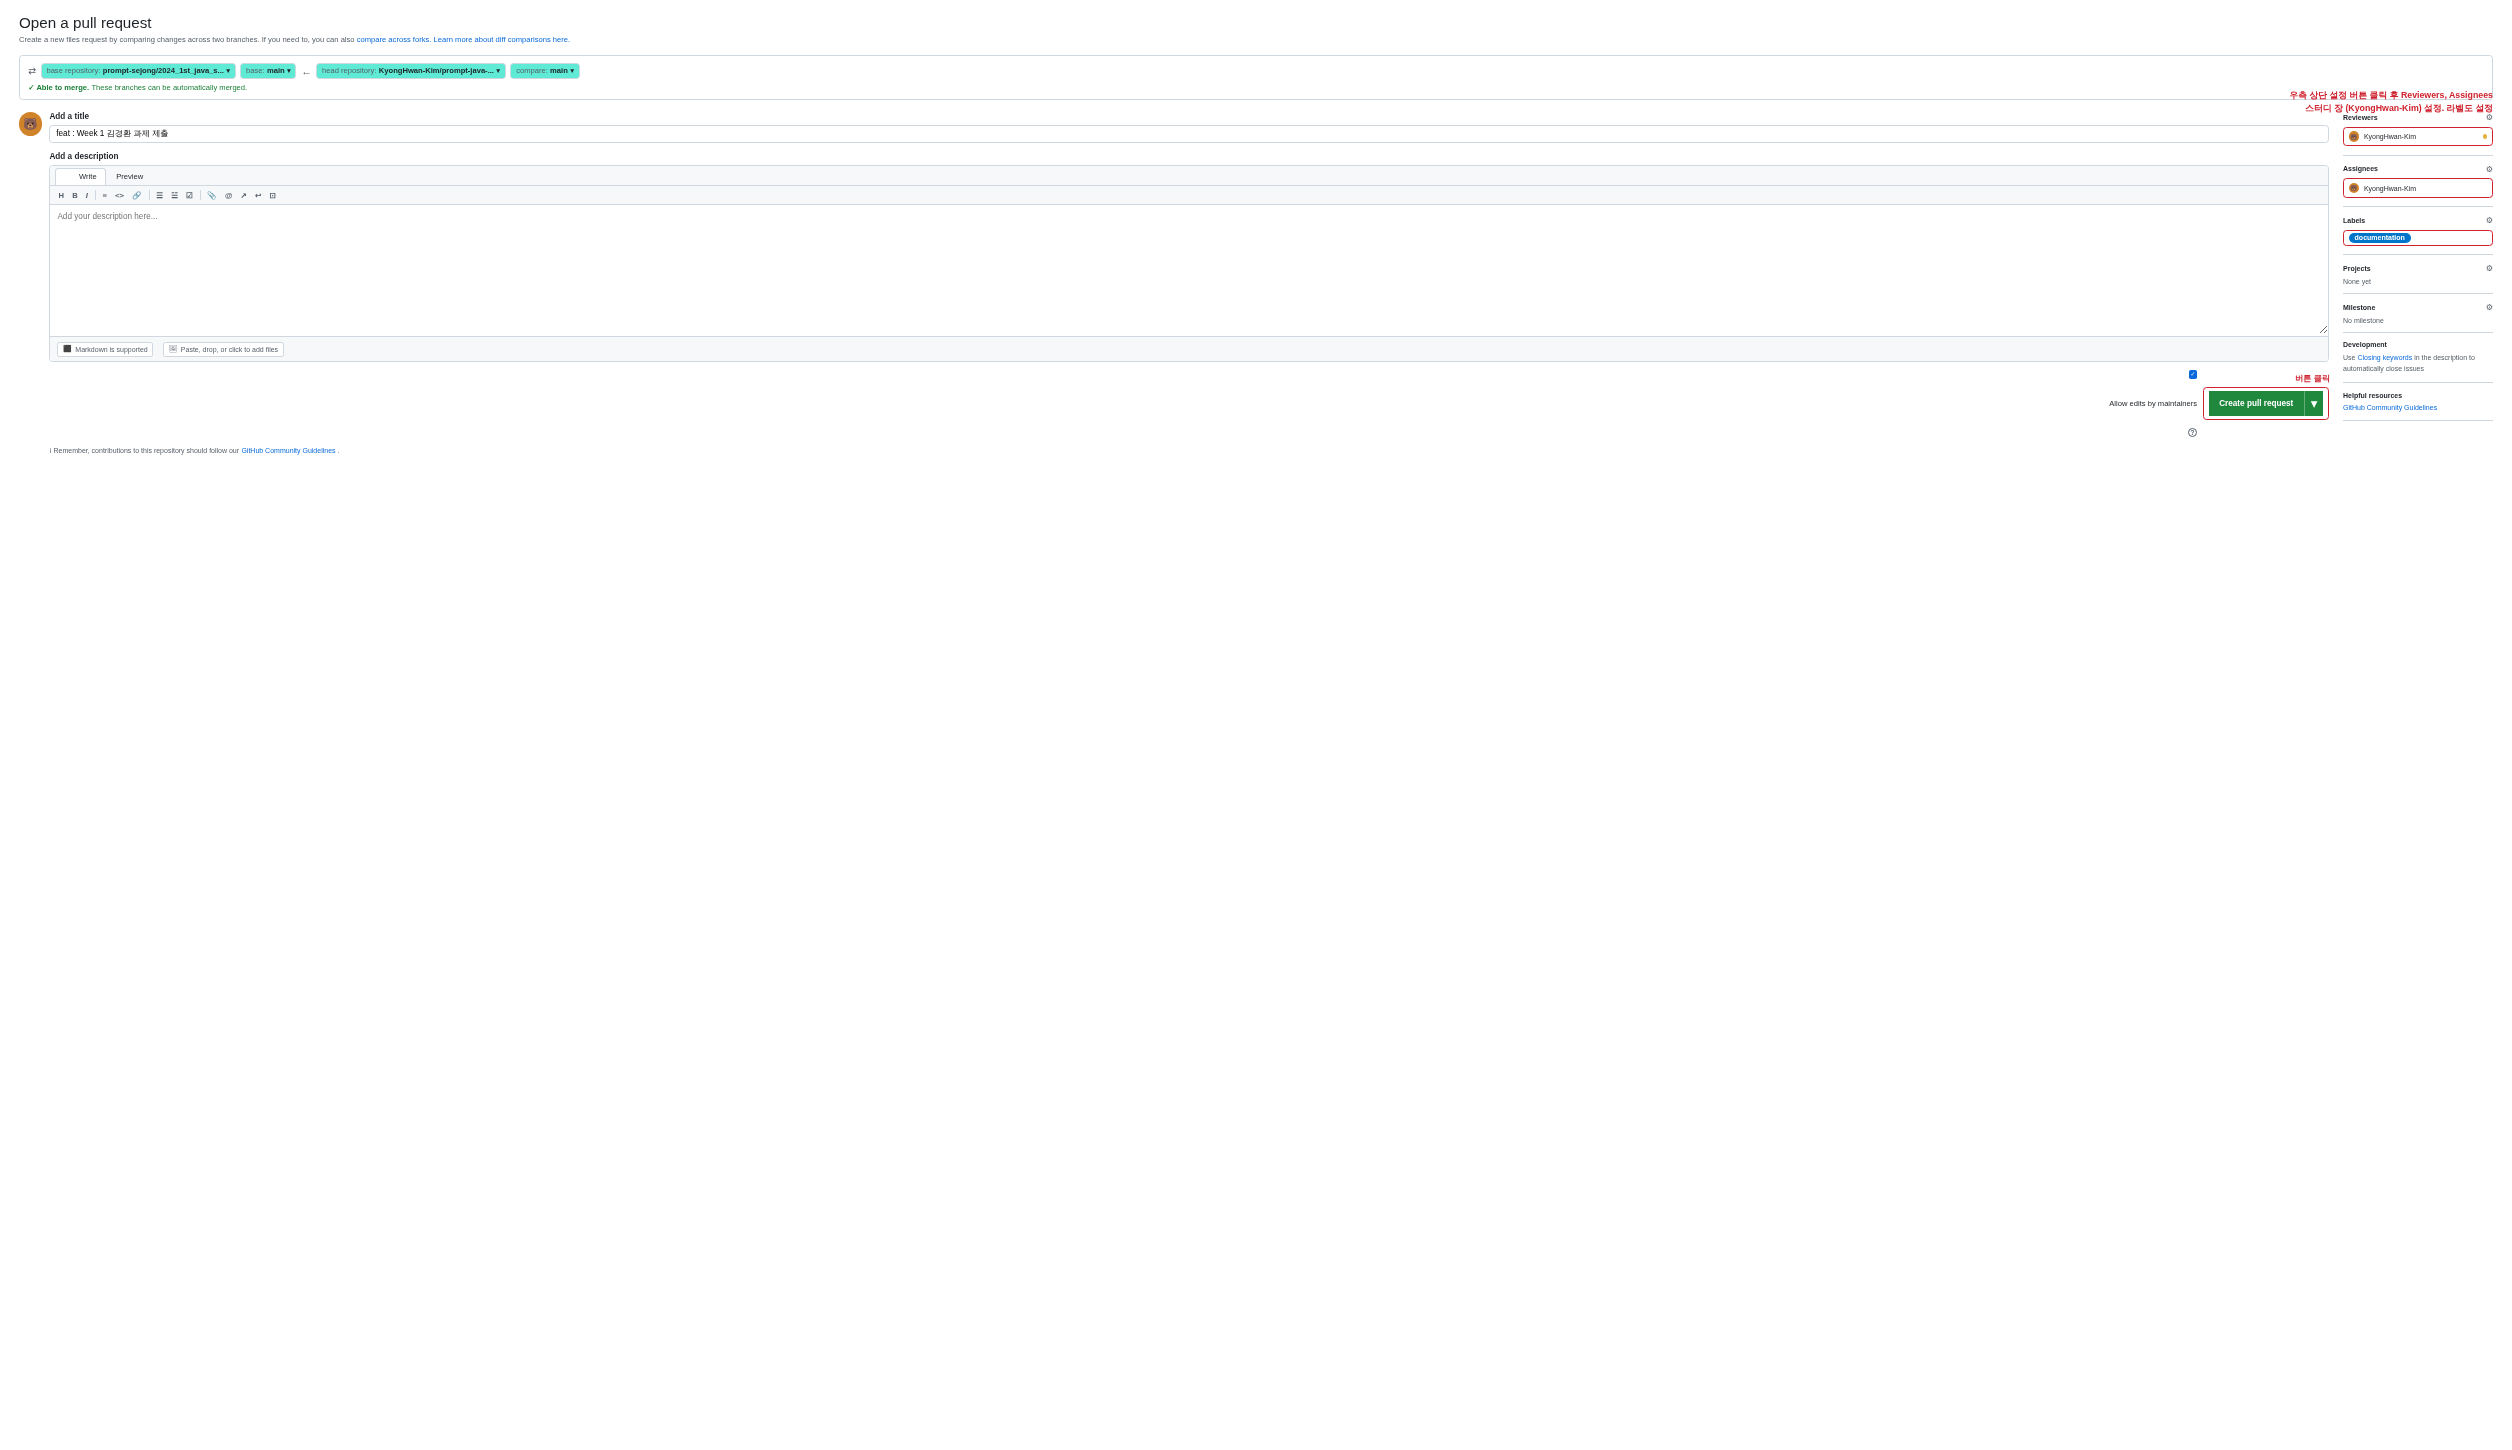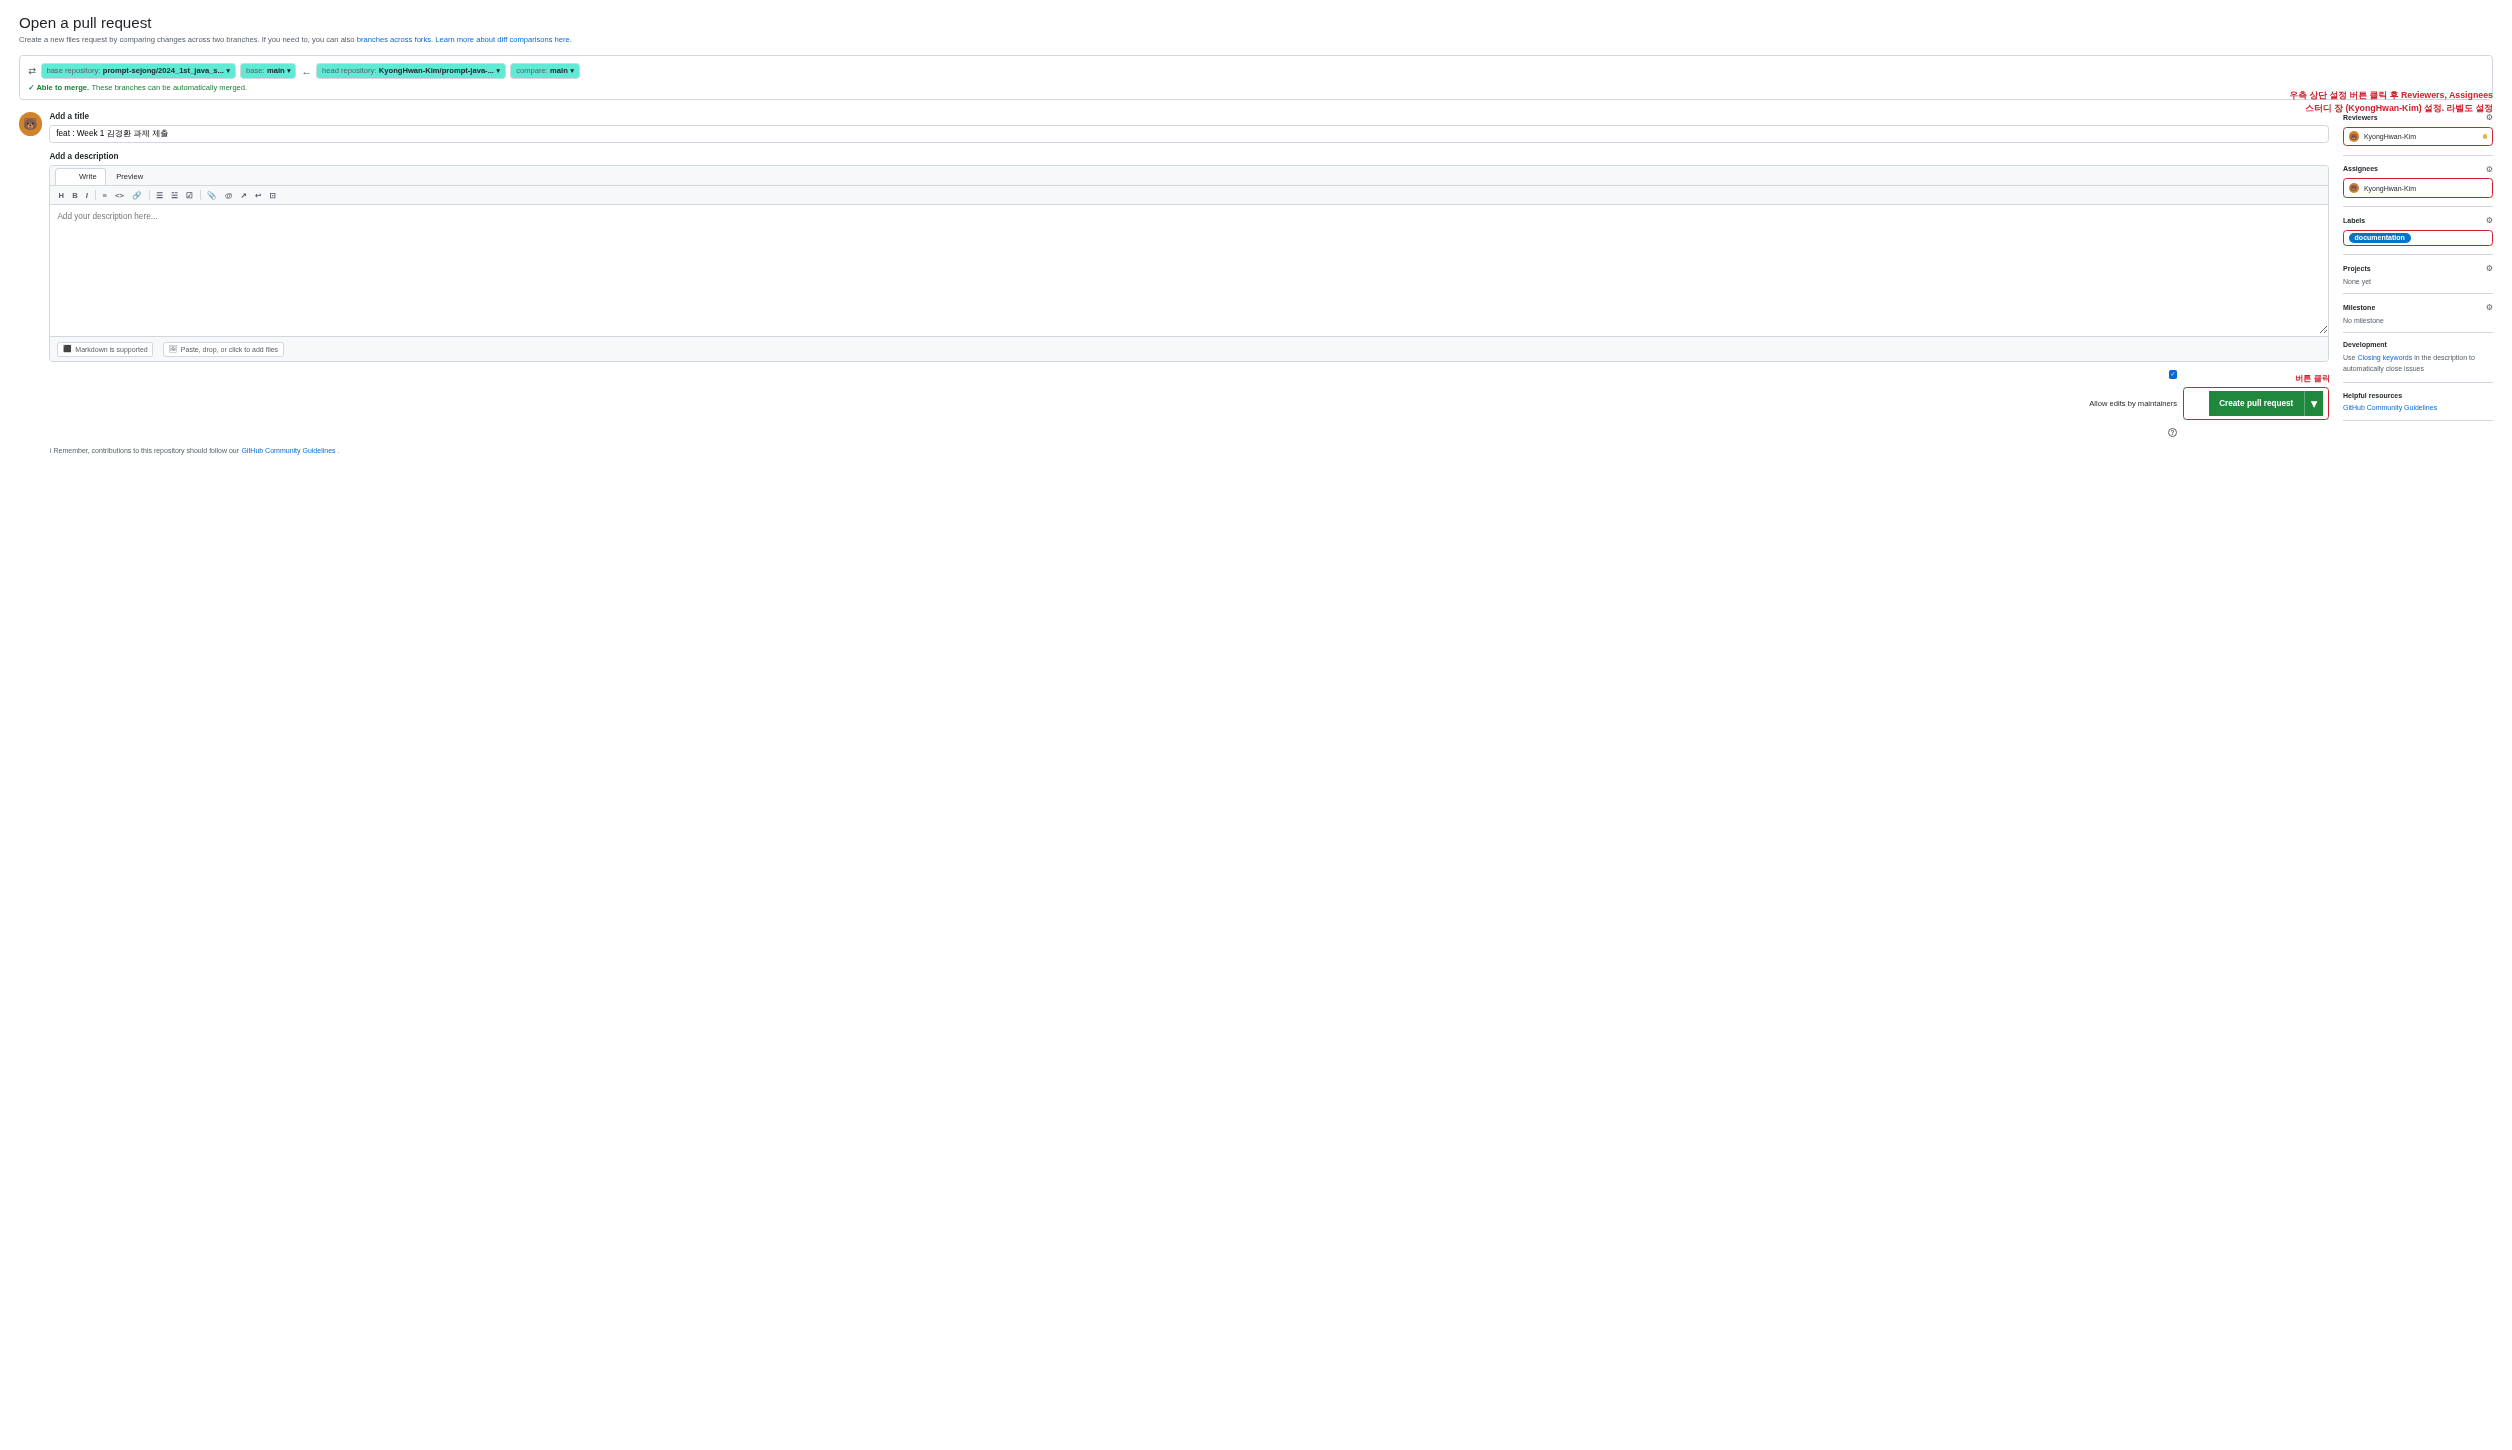--- a/index.html
+++ b/index.html
@@ -240,21 +240,20 @@
       overflow: hidden;
     }
     .create-btn {
       background: #1f883d;
       color: #fff;
       border: none;
       padding: 4.7px 10.5px;
       font-size: 8.2px;
       font-weight: 600;
       cursor: pointer;
-      margin-left: 20px;
     }
     .create-btn-dropdown {
       background: #1f883d;
       color: #fff;
       border: none;
       border-left: 0.6px solid rgba(255,255,255,0.3);
       padding: 4.7px 5.9px;
       cursor: pointer;
       display: flex;
       align-items: center;
@@ -363,21 +362,21 @@
     .relative-wrapper {
       position: relative;
     }
   </style>
 </head>
 <body>
 
 <h1 class="page-title">Open a pull request</h1>
 <p class="page-subtitle">
   <span>Create a new files request by comparing changes across two branches. If you need to, you can also </span>
-  <a href="#">branches across forks.</a>
+  <a href="#">compare across forks.</a>
   <span> </span>
   <a href="#">Learn more about diff comparisons here.</a>
 </p>
 
 <div class="branch-bar-wrapper">
   <div class="branch-row">
     <span class="branch-icon">⇄</span>
     <div class="branch-select">
       <span class="repo-label">base repository: </span>
       <span class="repo-name">prompt-sejong/2024_1st_java_s...</span>

